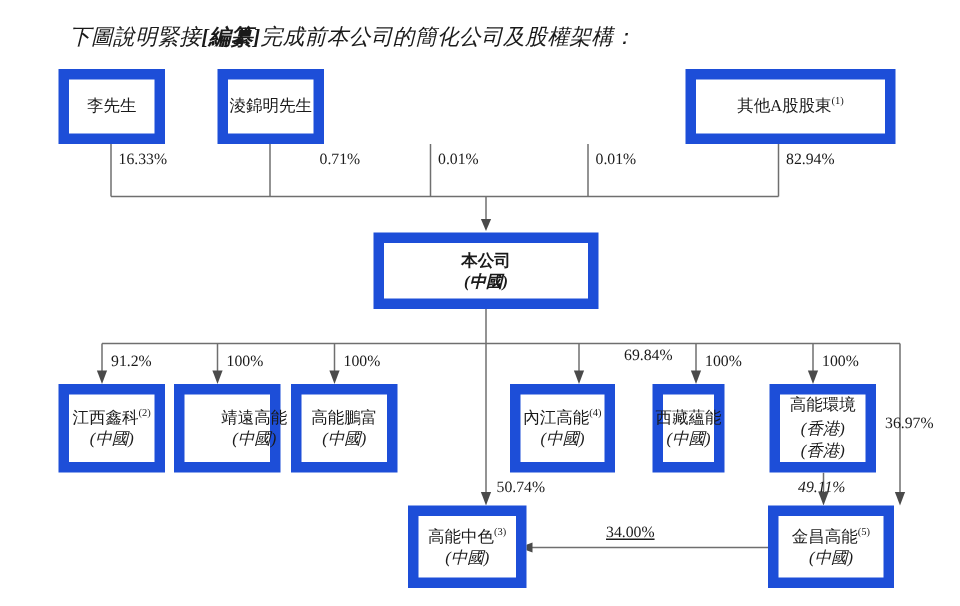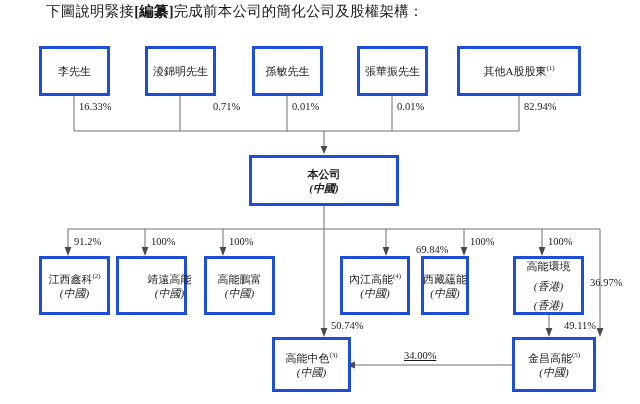--- a/index.html
+++ b/index.html
@@ -4,29 +4,30 @@
 <style>
   html,body{margin:0;padding:0;background:#ffffff;}
   body{
     width:640px;height:404px;position:relative;overflow:hidden;
     font-family:"Liberation Serif","DejaVu Serif",serif;
     color:#1a1a1a;
   }
   #stage{position:absolute;left:0;top:0;width:640px;height:404px;}
 
   .caption{
-    position:absolute;left:46px;top:2px;width:570px;
+    position:absolute;left:46px;top:16px;width:570px;
     font-size:14.5px;line-height:18px;letter-spacing:.2px;
     white-space:nowrap;
+    font-style:italic;
   }
   .caption b{font-weight:bold;}
 
   .box{
     position:absolute;box-sizing:border-box;
-    border:3px solid #1d4ed8;background:#ffffff;
+    border:7px solid #1d4ed8;background:#ffffff;
     display:flex;flex-direction:column;align-items:center;justify-content:center;
     font-size:11px;line-height:14px;text-align:center;
   }
   .box .ln{display:block;white-space:nowrap;}
   .box .it{font-style:italic;}
   sup{font-size:7px;vertical-align:super;line-height:0;}
 
   .pct{
     position:absolute;font-size:10.5px;line-height:12px;white-space:nowrap;
   }
@@ -87,27 +88,21 @@
     <line x1="512" y1="365" x2="353" y2="365"></line>
     <polygon points="346,365 355,361.6 355,368.4"></polygon>
   </svg>
 
   <div class="box" style="left:39px;top:46px;width:71px;height:50px;">
     <span class="ln">李先生</span>
   </div>
   <div class="box" style="left:145px;top:46px;width:71px;height:50px;">
     <span class="ln">淩錦明先生</span>
   </div>
-  <div class="box" style="left:252px;top:46px;width:71px;height:50px;">
-    <span class="ln">孫敏先生</span>
-  </div>
-  <div class="box" style="left:357px;top:46px;width:71px;height:50px;">
-    <span class="ln">張華振先生</span>
-  </div>
-  <div class="box" style="left:457px;top:46px;width:124px;height:50px;">
+  <div class="box" style="left:457px;top:46px;width:140px;height:50px;">
     <span class="ln"><span>其他A股股東</span><sup>(1)</sup></span>
   </div>
 
   <div class="pct" style="left:79px;top:101px;">16.33%</div>
   <div class="pct" style="left:185px;top:101px;padding-left:28px;">0.71%</div>
   <div class="pct" style="left:292px;top:101px;">0.01%</div>
   <div class="pct" style="left:397px;top:101px;">0.01%</div>
   <div class="pct" style="left:524px;top:101px;">82.94%</div>
 
   <div class="box" style="left:249px;top:155px;width:150px;height:51px;font-weight:bold;">
@@ -116,55 +111,55 @@
   </div>
 
   <div class="box" style="left:39px;top:256px;width:71px;height:59px;">
     <span class="ln"><span>江西鑫科</span><sup>(2)</sup></span>
     <span class="ln it">(中國)</span>
   </div>
   <div class="box" style="left:116px;top:256px;width:71px;height:59px;padding-left:36px;">
     <span class="ln">靖遠高能</span>
     <span class="ln it">(中國)</span>
   </div>
-  <div class="box" style="left:194px;top:256px;width:71px;height:59px;margin-left:10px;">
+  <div class="box" style="left:194px;top:256px;width:71px;height:59px;">
     <span class="ln">高能鵬富</span>
     <span class="ln it">(中國)</span>
   </div>
 
   <div class="pct" style="left:74px;top:236px;">91.2%</div>
   <div class="pct" style="left:151px;top:236px;">100%</div>
   <div class="pct" style="left:229px;top:236px;">100%</div>
 
   <div class="box" style="left:340px;top:256px;width:70px;height:59px;">
     <span class="ln"><span>內江高能</span><sup>(4)</sup></span>
     <span class="ln it">(中國)</span>
   </div>
-  <div class="box" style="left:421px;top:256px;width:48px;height:59px;">
+  <div class="box" style="left:435px;top:256px;width:48px;height:59px;">
     <span class="ln">西藏蘊能</span>
     <span class="ln it">(中國)</span>
   </div>
   <div class="box" style="left:513px;top:256px;width:71px;height:59px;justify-content:space-between;">
     <span class="ln">高能環境</span>
     <span class="ln it">(香港)</span>
     <span class="ln it">(香港)</span>
   </div>
 
-  <div class="pct" style="left:392px;top:244px;padding-left:24px;">69.84%</div>
+  <div class="pct" style="left:392px;top:232px;padding-left:24px;">69.84%</div>
   <div class="pct" style="left:470px;top:236px;">100%</div>
   <div class="pct" style="left:548px;top:236px;">100%</div>
 
   <div class="pct" style="left:590px;top:277px;">36.97%</div>
 
   <div class="box" style="left:272px;top:337px;width:79px;height:55px;">
     <span class="ln"><span>高能中色</span><sup>(3)</sup></span>
     <span class="ln it">(中國)</span>
   </div>
   <div class="box" style="left:512px;top:337px;width:84px;height:55px;">
     <span class="ln"><span>金昌高能</span><sup>(5)</sup></span>
     <span class="ln it">(中國)</span>
   </div>
 
   <div class="pct" style="left:331px;top:320px;">50.74%</div>
-  <div class="pct" style="left:564px;top:320px;">49.11%</div>
+  <div class="pct" style="left:532px;top:320px;font-style:italic;">49.11%</div>
   <div class="pct" style="left:404px;top:350px;text-decoration:underline;">34.00%</div>
 
 </div>
 
 </body></html>

